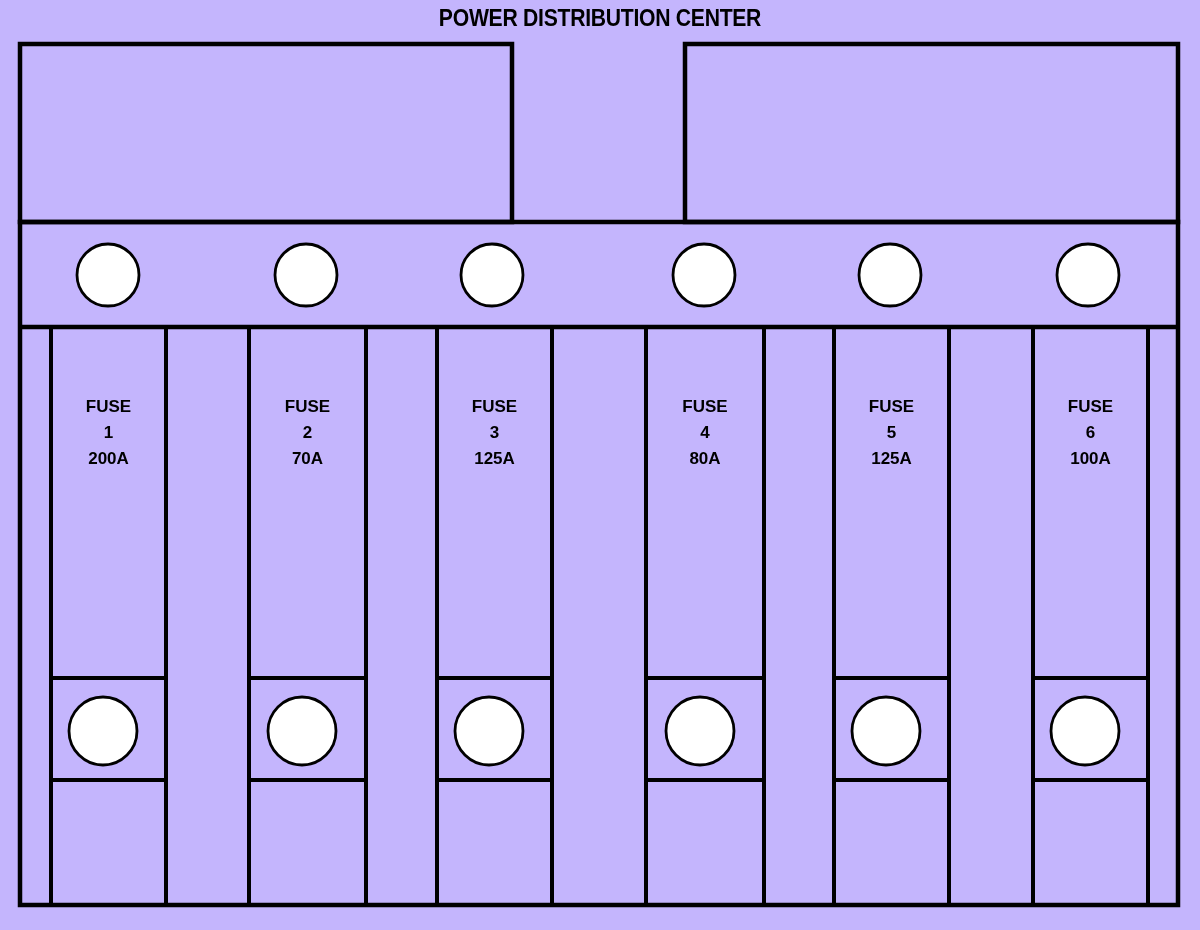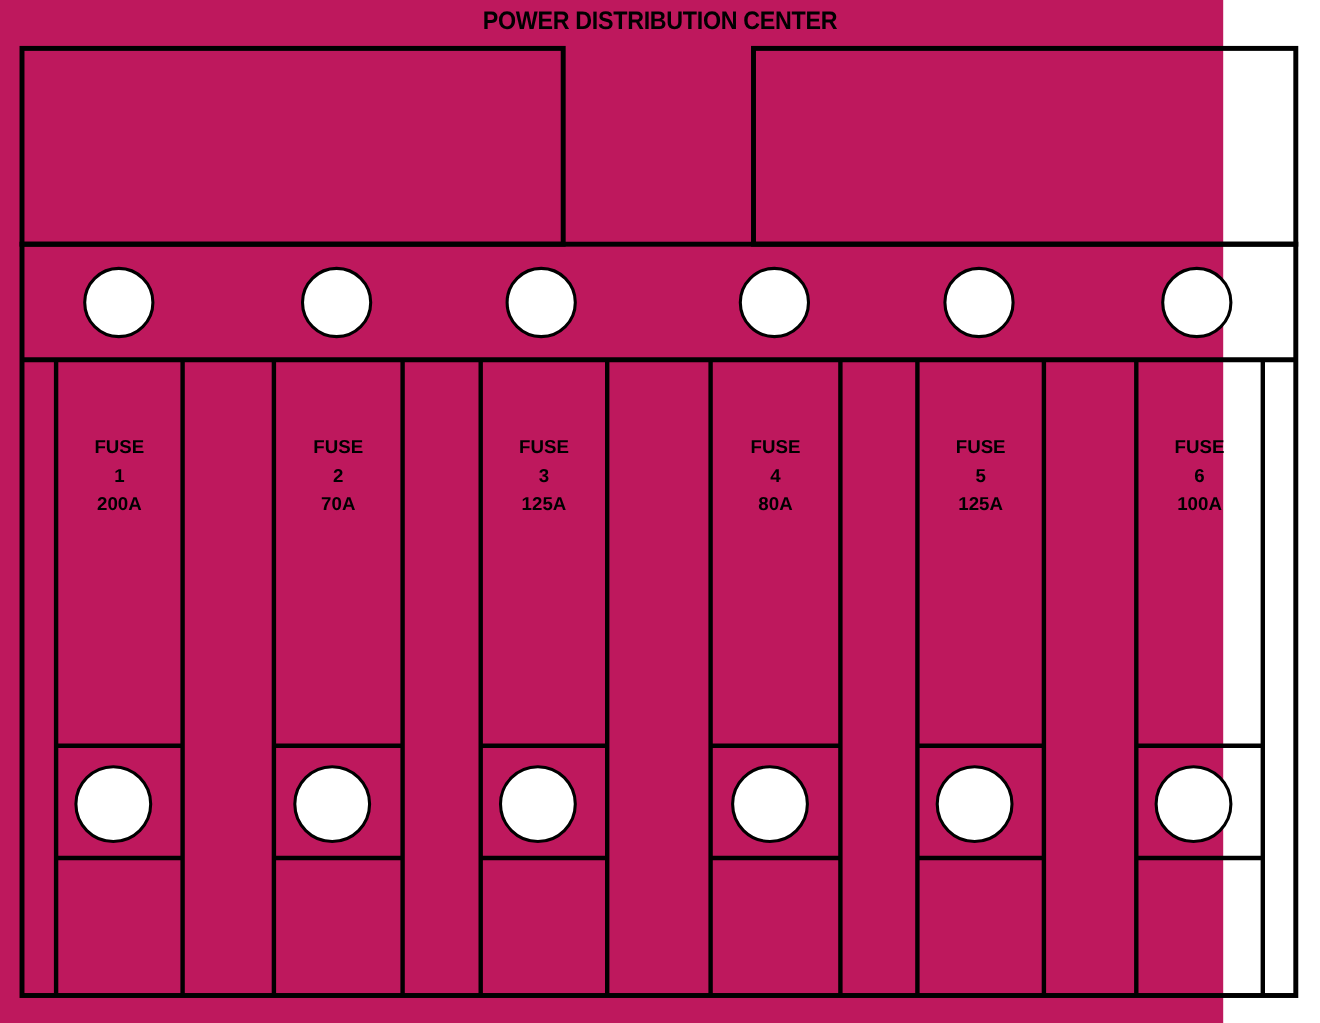--- a/index.html
+++ b/index.html
@@ -9,23 +9,23 @@
     background: #ffffff;
   }
   body {
     width: 1200px;
     height: 930px;
     font-family: "Liberation Sans", sans-serif;
     overflow: hidden;
   }
   #stage {
     position: relative;
-    width: 1112px;
+    width: 1200px;
     height: 930px;
-    background: #be185d;
+    background: #c4b5fd;
   }
   #diagram-title {
     position: absolute;
     left: 0;
     top: 5px;
     width: 1200px;
     text-align: center;
     font-family: "Liberation Sans", sans-serif;
     font-size: 23px;
     font-weight: bold;

